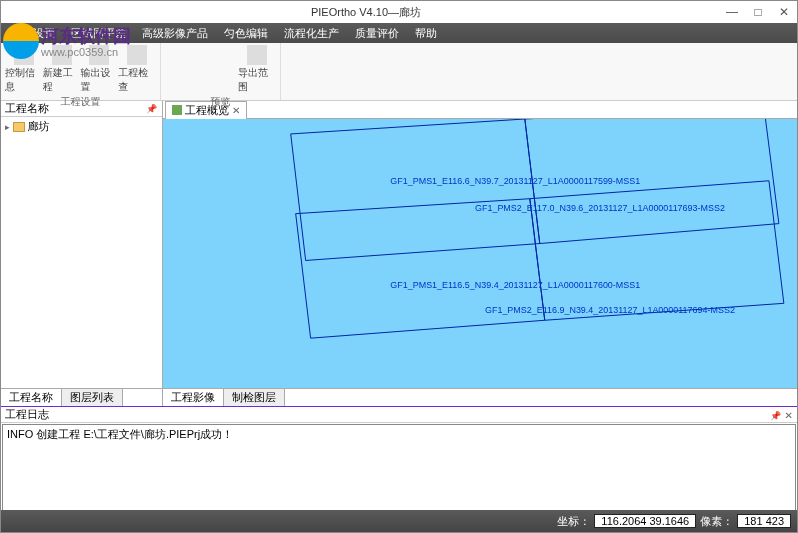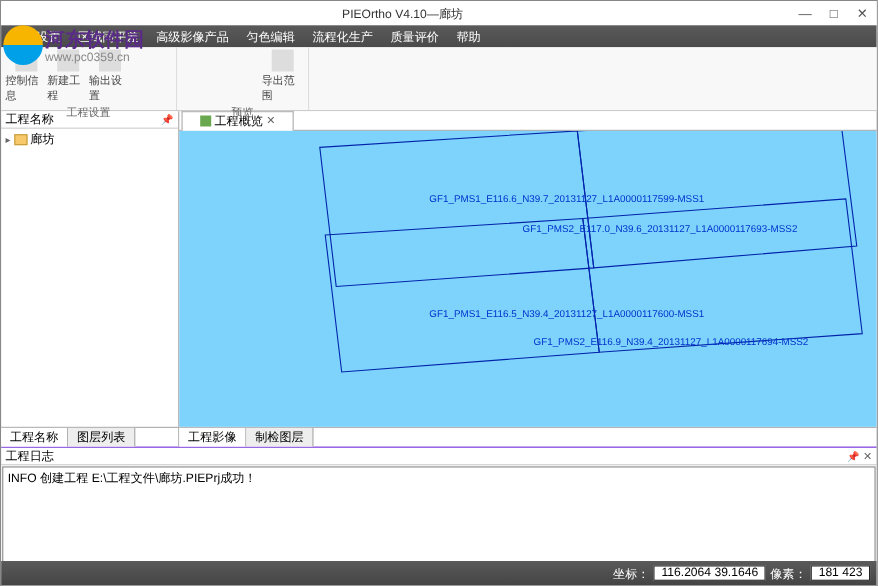--- a/index.html
+++ b/index.html
@@ -28,21 +28,21 @@
 .tree { flex: 1; padding: 2px 4px; }
 .tree-item { display: flex; align-items: center; gap: 3px; font-size: 11px; }
 .tree-arrow { color: #666; font-size: 9px; }
 .folder-ico { width: 12px; height: 10px; background: #f7c96b; border: 1px solid #c49a3a; }
 .left-tabs { display: flex; border-top: 1px solid #aaa; height: 18px; }
 .left-tab { padding: 1px 8px; font-size: 11px; border-right: 1px solid #aaa; }
 .left-tab.active { background: #fff; }
 .left-tab.inactive { background: #eee; }
 .right-panel { flex: 1; display: flex; flex-direction: column; }
 .view-tabs { height: 18px; border-bottom: 1px solid #aaa; display: flex; align-items: center; padding-left: 2px; }
-.view-tab { display: flex; align-items: center; gap: 3px; border: 1px solid #aaa; border-bottom: none; padding: 1px 16px; font-size: 11px; background: #fff; }
+.view-tab { display: flex; align-items: center; gap: 3px; border: 1px solid #aaa; border-bottom: none; padding: 1px 6px; font-size: 11px; background: #fff; }
 .vt-ico { width: 10px; height: 10px; background: #6aa84f; }
 .vt-close { font-size: 10px; color: #666; }
 .canvas { flex: 1; background: #7dd3fc; position: relative; overflow: hidden; }
 .canvas svg { width: 100%; height: 100%; }
 .img-label { font-family: Arial; font-size: 9px; fill: #0033cc; }
 .right-tabs { display: flex; border-top: 1px solid #aaa; height: 18px; }
 .log-panel { border-top: 1px solid #6d28d9; }
 .log-header { height: 16px; display: flex; align-items: center; justify-content: space-between; padding: 0 4px; border-bottom: 1px solid #ccc; font-size: 11px; }
 .log-body { height: 95px; background: #fff; border: 1px solid #888; margin: 1px; padding: 2px 4px; font-size: 11px; }
 .status-bar { position: absolute; bottom: 0; left: 0; right: 0; height: 22px; background: linear-gradient(#5a5a5a,#444); color: #fff; display: flex; align-items: center; justify-content: flex-end; padding: 0 6px; font-size: 11px; gap: 4px; }
@@ -84,20 +84,24 @@
           <div class="tool-icon"></div>
           <span>控制信息</span>
         </div>
       <div class="tool-btn">
           <div class="tool-icon"></div>
           <span>新建工程</span>
         </div>
       <div class="tool-btn">
           <div class="tool-icon"></div>
           <span>输出设置</span>
+        </div>
+      <div class="tool-btn">
+          <div class="tool-icon"></div>
+          <span>工程检查</span>
         </div>
     </div>
     <div class="tool-label">工程设置</div>
   </div>
   <div class="tool-group" style="width:120px">
     <div class="tool-btns" style="justify-content:flex-end">
       <div class="tool-btn">
           <div class="tool-icon"></div>
           <span>导出范围</span>
         </div>

